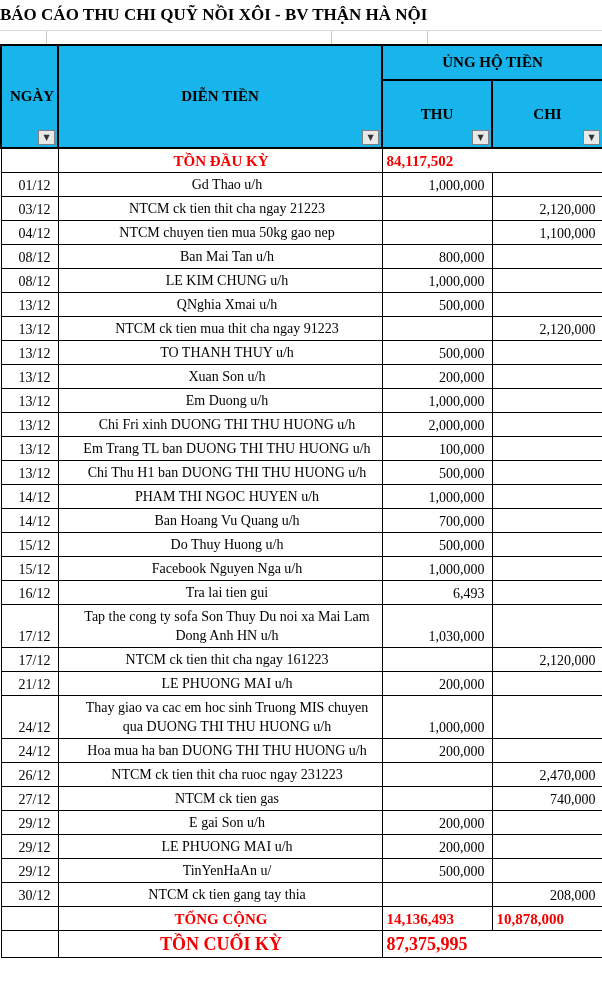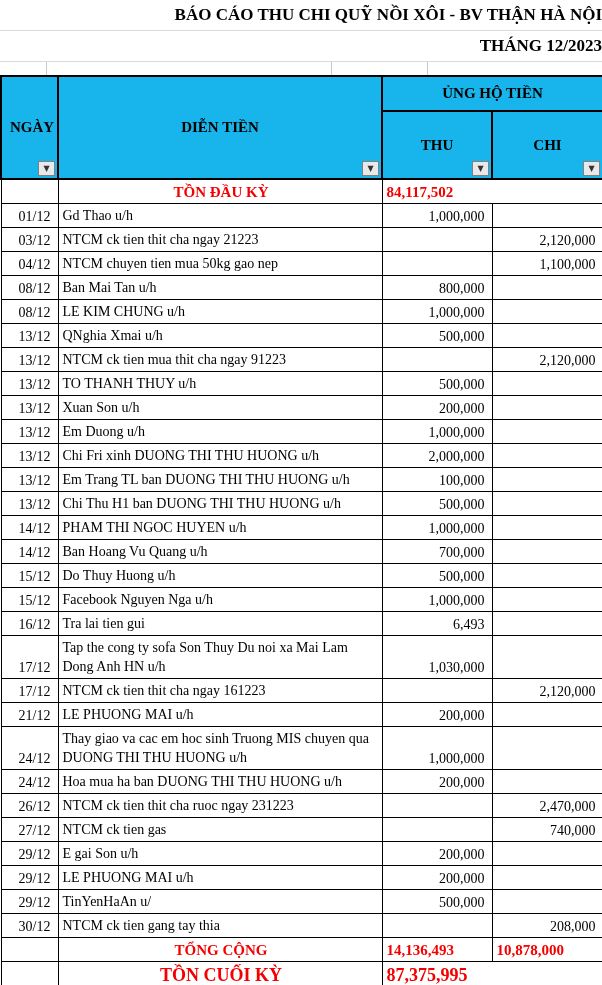--- a/index.html
+++ b/index.html
@@ -7,21 +7,21 @@
     width:602px;height:985px;
     background:#fff;
     font-family:"Liberation Serif", serif;
     color:#000;
     overflow:hidden;
     position:relative;
   }
   
   .title-row{
     height:30px;line-height:30px;
-    text-align:right;font-weight:bold;font-size:17px;
+    text-align:left;font-weight:bold;font-size:17px;
     border-bottom:1px solid #d9d9d9;
     white-space:nowrap;
   }
   
   .spacer-row{height:13px;position:relative;}
   .spacer-row .vline{position:absolute;top:0;bottom:0;width:1px;background:#c9c9c9;}
   
   table{
     border-collapse:collapse;table-layout:fixed;width:602px;
     font-family:"Liberation Serif", serif;
@@ -40,21 +40,21 @@
     vertical-align:bottom;
     overflow:hidden;
     background:#fff;
   }
   tr.hr1{height:35px;}
   tr.hr2{height:68px;}
   tr.r{height:24px;}
   tr.tall{height:43px;}
   tr.closing-row{height:27px;}
   .c-date{text-align:right;padding-right:7px;}
-  .c-desc{text-align:left;padding-left:4px;line-height:19px;}
+  .c-desc{text-align:center;padding-left:16px;line-height:19px;}
   .c-thu,.c-chi{text-align:right;padding-right:7px;}
   
   .red{color:var(--accent-red,#f40000);font-weight:bold;}
   .sum-label{text-align:center;font-size:15px;}
   .sum-num{text-align:left;padding-right:1px;font-size:15px;}
   .closing-row .sum-label{font-size:18px;}
   .closing-row .sum-num{font-size:18px;}
   
   .filter-btn{
     position:absolute;right:2px;bottom:2px;
@@ -67,21 +67,20 @@
     font-family:"DejaVu Sans", sans-serif;
     cursor:pointer;
   }
 </style>
 </head>
 <body>
 
 <div class="sheet">
 
   <div class="title-row">BÁO CÁO THU CHI QUỸ NỒI XÔI - BV THẬN HÀ NỘI</div>
-  <div class="title-row">THÁNG 12/2023</div>
 
   <div class="spacer-row">
     <span class="vline" style="left:46px"></span>
     <span class="vline" style="left:331px"></span>
     <span class="vline" style="left:427px"></span>
   </div>
 
   <table>
     <colgroup>
       <col style="width:57px">

